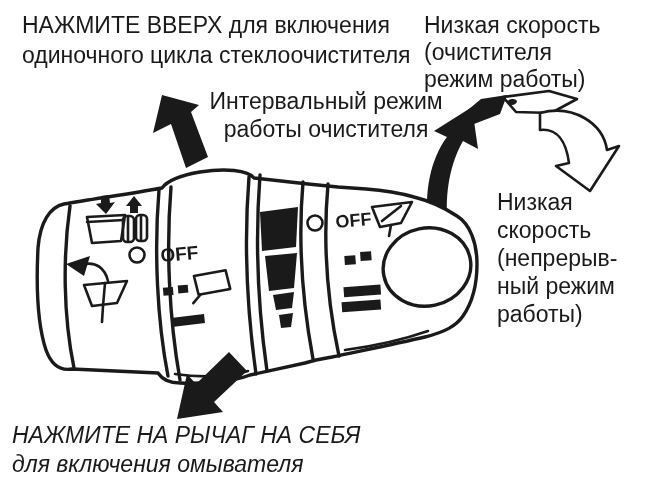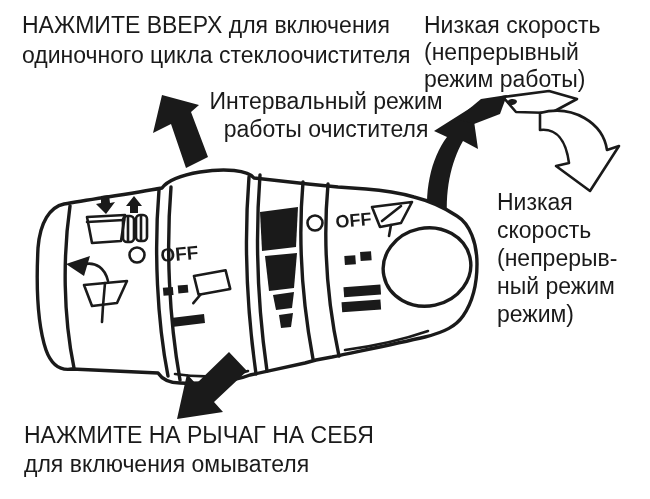--- a/index.html
+++ b/index.html
@@ -4,55 +4,55 @@
 <style>
   html,body{margin:0;padding:0;background:#fff;}
   .canvas{position:relative;width:650px;height:499px;background:#ffffff;overflow:hidden;
           font-family:"Liberation Sans",sans-serif;color:#1a1a1a;}
   .label{position:absolute;color:#1a1a1a;font-size:23px;line-height:28px;white-space:nowrap;}
   .label .ln{display:block;}
   #press-up{left:22px;top:10px;line-height:30px;}
   #low-speed{left:424px;top:12px;line-height:27px;}
   #intermittent{left:200px;top:87px;width:252px;text-align:center;}
   #high-speed{left:497px;top:188px;}
-  #pull-lever{left:24px;top:421px;line-height:29px;}
+  #pull-lever{left:12px;top:421px;line-height:29px;font-style:italic;}
   svg{position:absolute;left:0;top:0;}
   svg text{font-family:"Liberation Sans",sans-serif;font-weight:700;fill:#1a1a1a;}
   .ink{stroke:#1a1a1a;stroke-width:3.4;fill:none;stroke-linecap:round;stroke-linejoin:round;}
   .ink-thin{stroke:#1a1a1a;stroke-width:2.6;fill:none;stroke-linecap:round;stroke-linejoin:round;}
   .paper{fill:#ffffff;}
   .solid{fill:#1a1a1a;stroke:none;}
 </style>
 </head>
 <body>
 
 <div class="canvas">
 
   <div class="label" id="press-up">
     <span class="ln">НАЖМИТЕ ВВЕРХ для включения</span>
     <span class="ln">одиночного цикла стеклоочистителя</span>
   </div>
 
   <div class="label" id="low-speed">
     <span class="ln">Низкая скорость</span>
-    <span class="ln">(непрерывный</span>
+    <span class="ln">(очистителя</span>
     <span class="ln">режим работы)</span>
   </div>
 
   <div class="label" id="intermittent">
     <span class="ln">Интервальный режим</span>
     <span class="ln">работы очистителя</span>
   </div>
 
   <div class="label" id="high-speed">
     <span class="ln">Низкая</span>
     <span class="ln">скорость</span>
     <span class="ln">(непрерыв-</span>
     <span class="ln">ный режим</span>
-    <span class="ln">режим)</span>
+    <span class="ln">работы)</span>
   </div>
 
   <div class="label" id="pull-lever">
     <span class="ln">НАЖМИТЕ НА РЫЧАГ НА СЕБЯ</span>
     <span class="ln">для включения омывателя</span>
   </div>
 
   <svg width="650" height="499" viewBox="0 0 650 499">
 
     <g>

